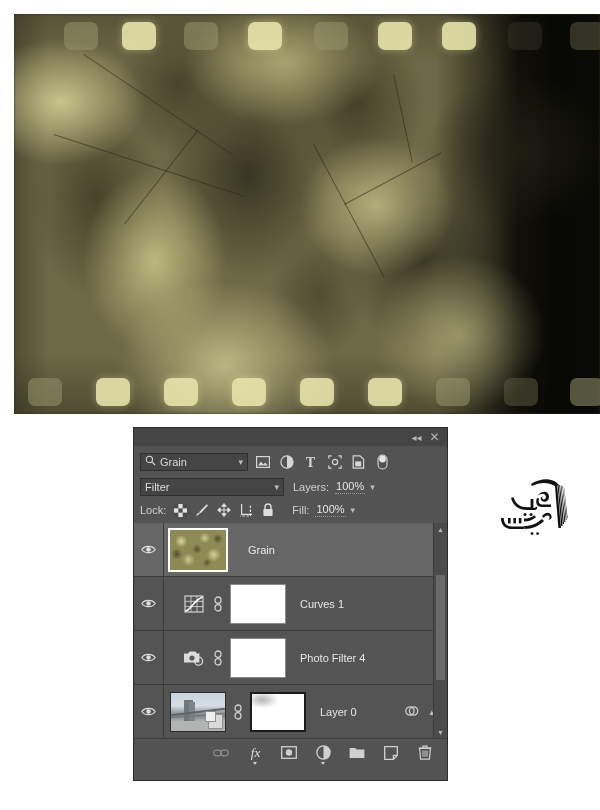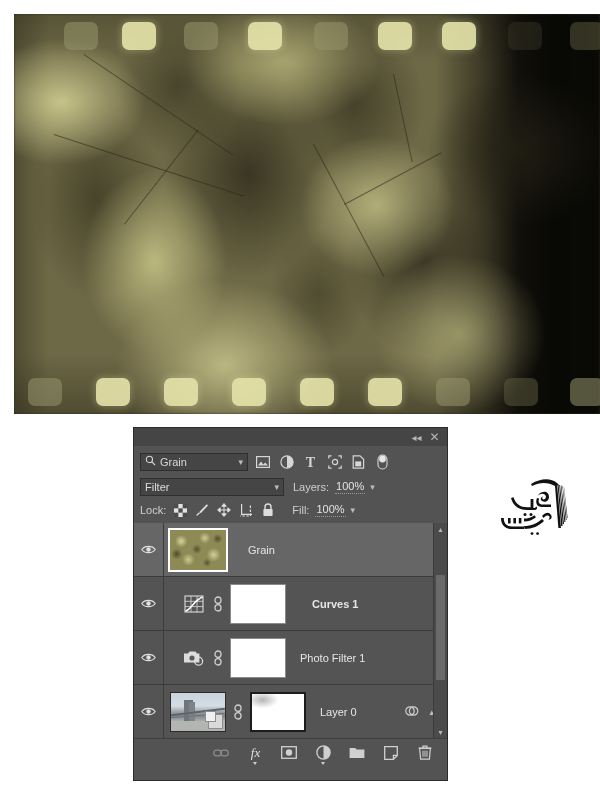--- a/index.html
+++ b/index.html
@@ -383,21 +383,21 @@
               </svg>
           </span>
           <span class="linkico">
             <svg width="10" height="16" viewBox="0 0 10 16">
                 <rect x="2" y="1" width="6" height="6.4" rx="3" fill="none" stroke="#cfcfcf" stroke-width="1.3"></rect>
                 <rect x="2" y="8.6" width="6" height="6.4" rx="3" fill="none" stroke="#cfcfcf" stroke-width="1.3"></rect>
               </svg>
           </span>
           <div class="maskthumb plain"></div>
         </div>
-        <span class="lname" style="margin-left:26px;font-weight:bold;">Curves 1</span>
+        <span class="lname" style="margin-left:14px;">Curves 1</span>
       </div>
 
       <div class="layer">
         <div class="eyecell">
           <span class="eye">
             <svg width="15" height="11" viewBox="0 0 15 11">
                 <path d="M0.8 5.5 C3.5 1.3 11.5 1.3 14.2 5.5 C11.5 9.7 3.5 9.7 0.8 5.5 Z" fill="none" stroke="#e0e0e0" stroke-width="1.1"></path>
                 <circle cx="7.5" cy="5.5" r="2.2" fill="#e0e0e0"></circle>
               </svg>
           </span>
@@ -411,21 +411,21 @@
               </svg>
           </span>
           <span class="linkico">
             <svg width="10" height="16" viewBox="0 0 10 16">
                 <rect x="2" y="1" width="6" height="6.4" rx="3" fill="none" stroke="#cfcfcf" stroke-width="1.3"></rect>
                 <rect x="2" y="8.6" width="6" height="6.4" rx="3" fill="none" stroke="#cfcfcf" stroke-width="1.3"></rect>
               </svg>
           </span>
           <div class="maskthumb plain"></div>
         </div>
-        <span class="lname" style="margin-left:14px;">Photo Filter 1</span>
+        <span class="lname" style="margin-left:14px;">Photo Filter 4</span>
       </div>
 
       <div class="layer">
         <div class="eyecell">
           <span class="eye">
             <svg width="15" height="11" viewBox="0 0 15 11">
                 <path d="M0.8 5.5 C3.5 1.3 11.5 1.3 14.2 5.5 C11.5 9.7 3.5 9.7 0.8 5.5 Z" fill="none" stroke="#e0e0e0" stroke-width="1.1"></path>
                 <circle cx="7.5" cy="5.5" r="2.2" fill="#e0e0e0"></circle>
               </svg>
           </span>

